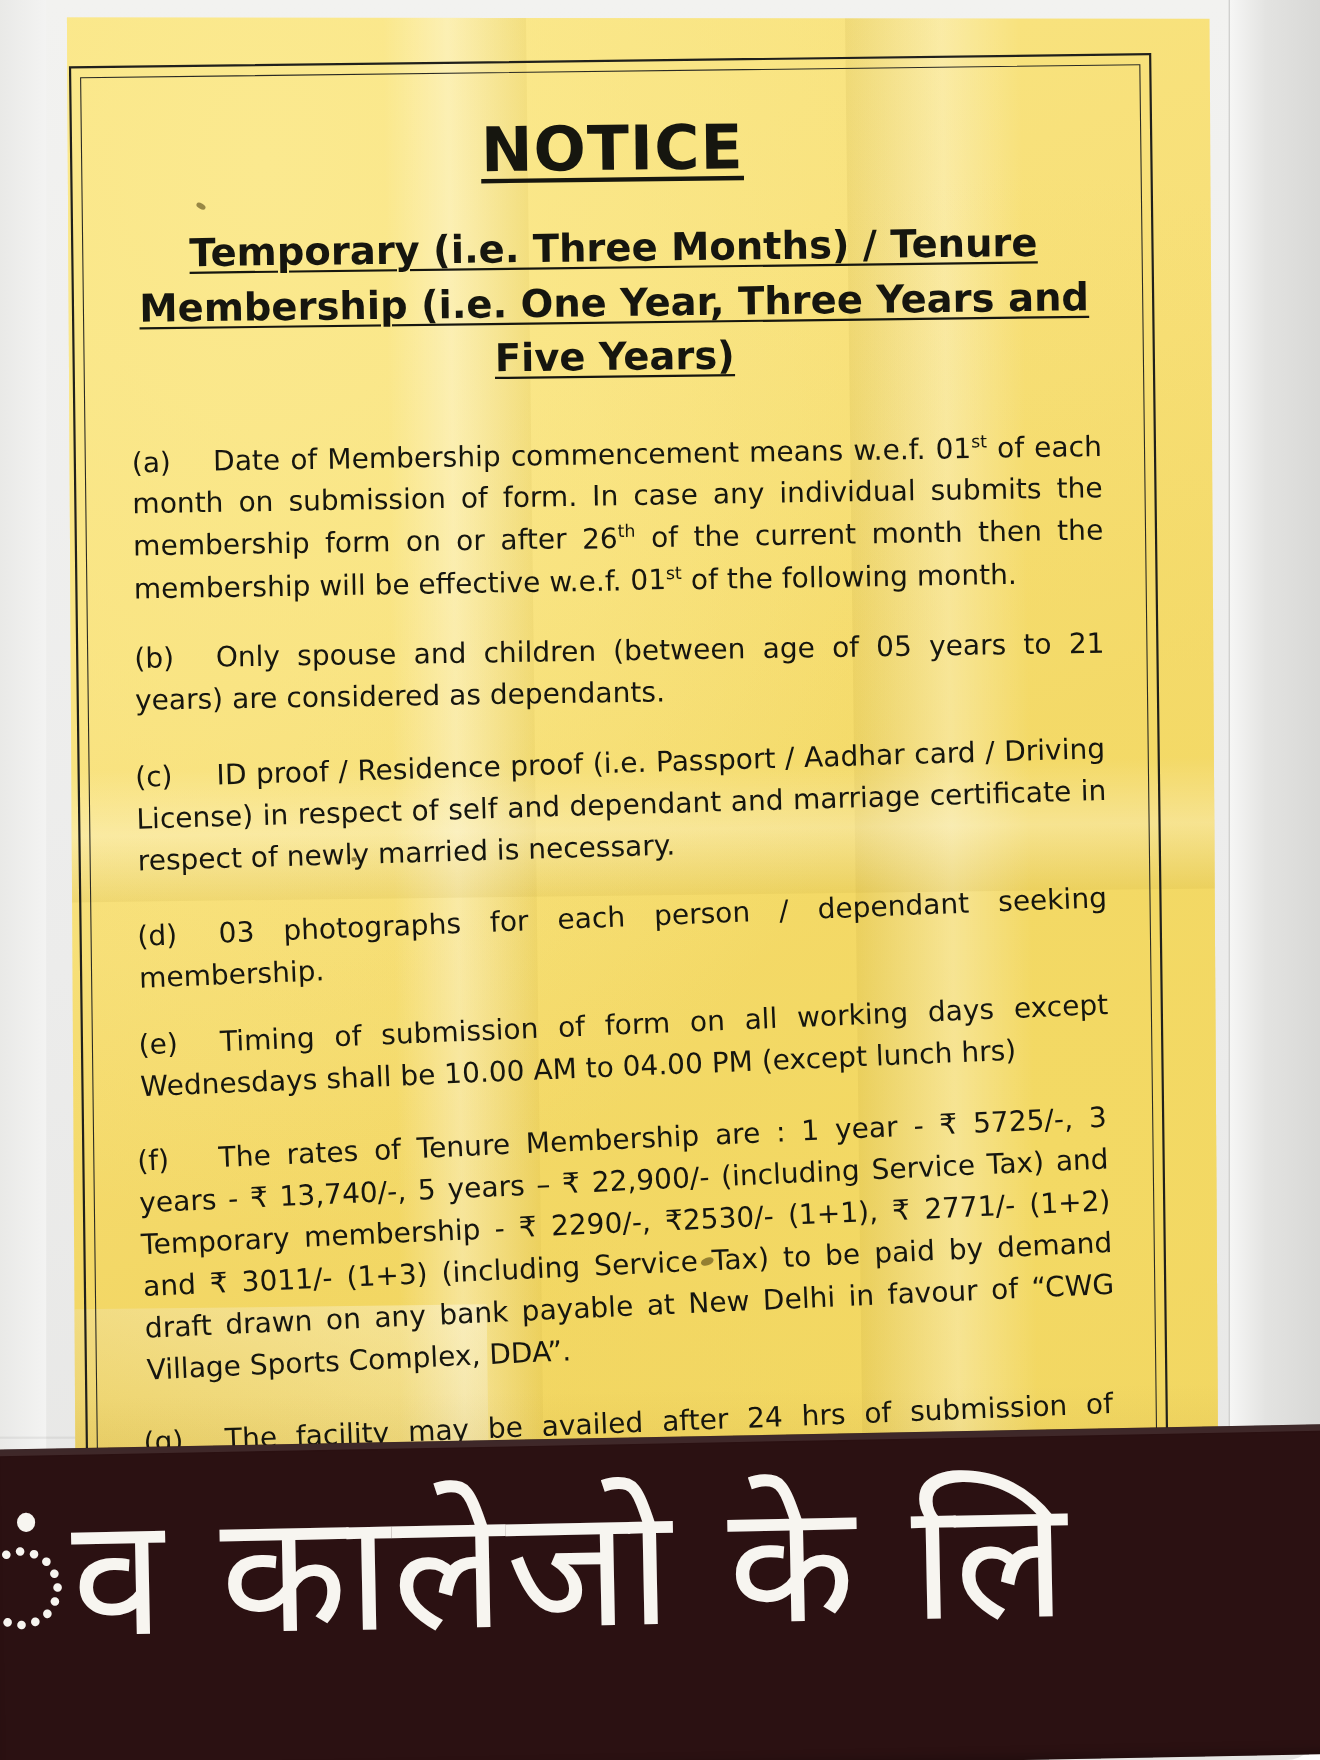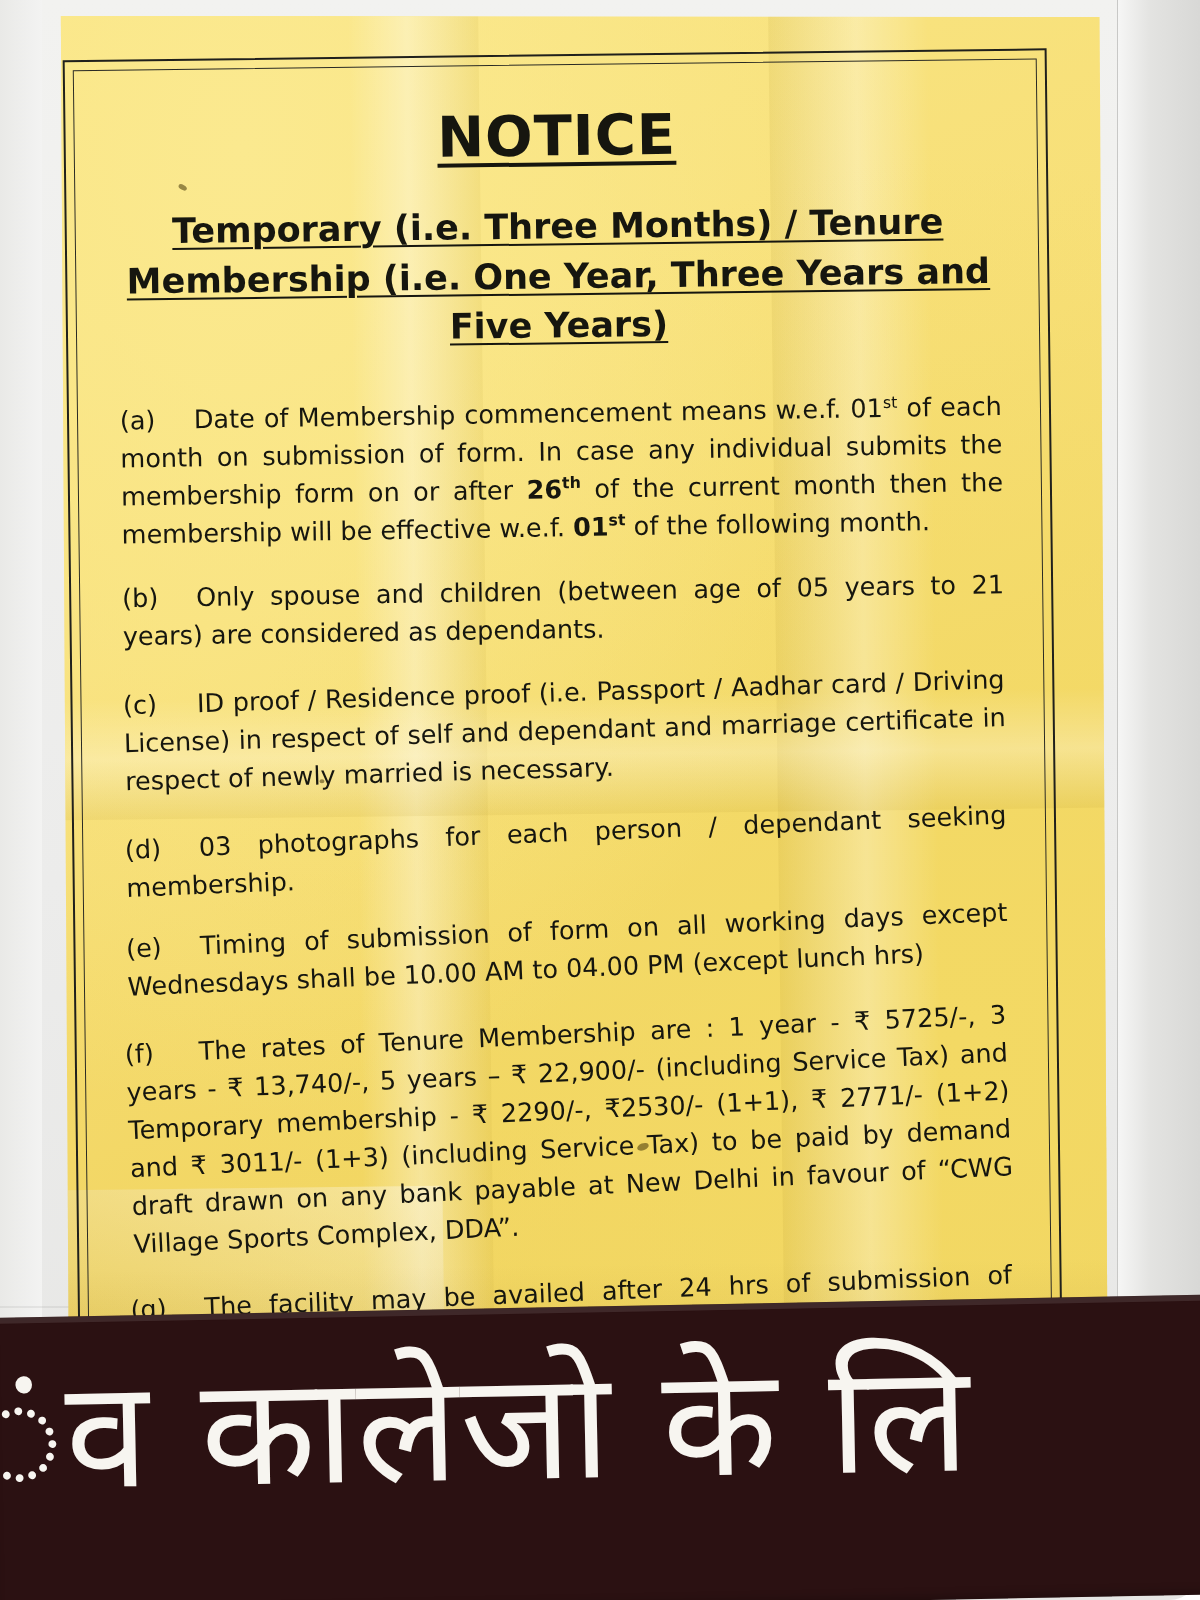--- a/index.html
+++ b/index.html
@@ -184,21 +184,21 @@
     line-height: 1.49;
     text-align: justify;
     margin-bottom: 22px;
     position: relative;
   }
   .clause .marker {
     display: inline-block;
     min-width: 74px;
   }
   sup { font-size: 0.62em; margin-top: 18px; }
-  .bold { font-weight: 700; }
+  .bold { font-weight: 400; }
 
   
   #clause-a { transform: rotate(-0.25deg); }
   #clause-b { transform: rotate(-0.2deg); }
   #clause-c { transform: rotate(-1.0deg); margin-top: 26px; }
   #clause-d { transform: rotate(-1.6deg); margin-top: 26px; }
   #clause-e { transform: rotate(-1.7deg); margin-top: 20px; }
   #clause-f { transform: rotate(-1.9deg); margin-top: 28px; }
   #clause-g { transform: rotate(-1.6deg); margin-top: 30px; }
 

